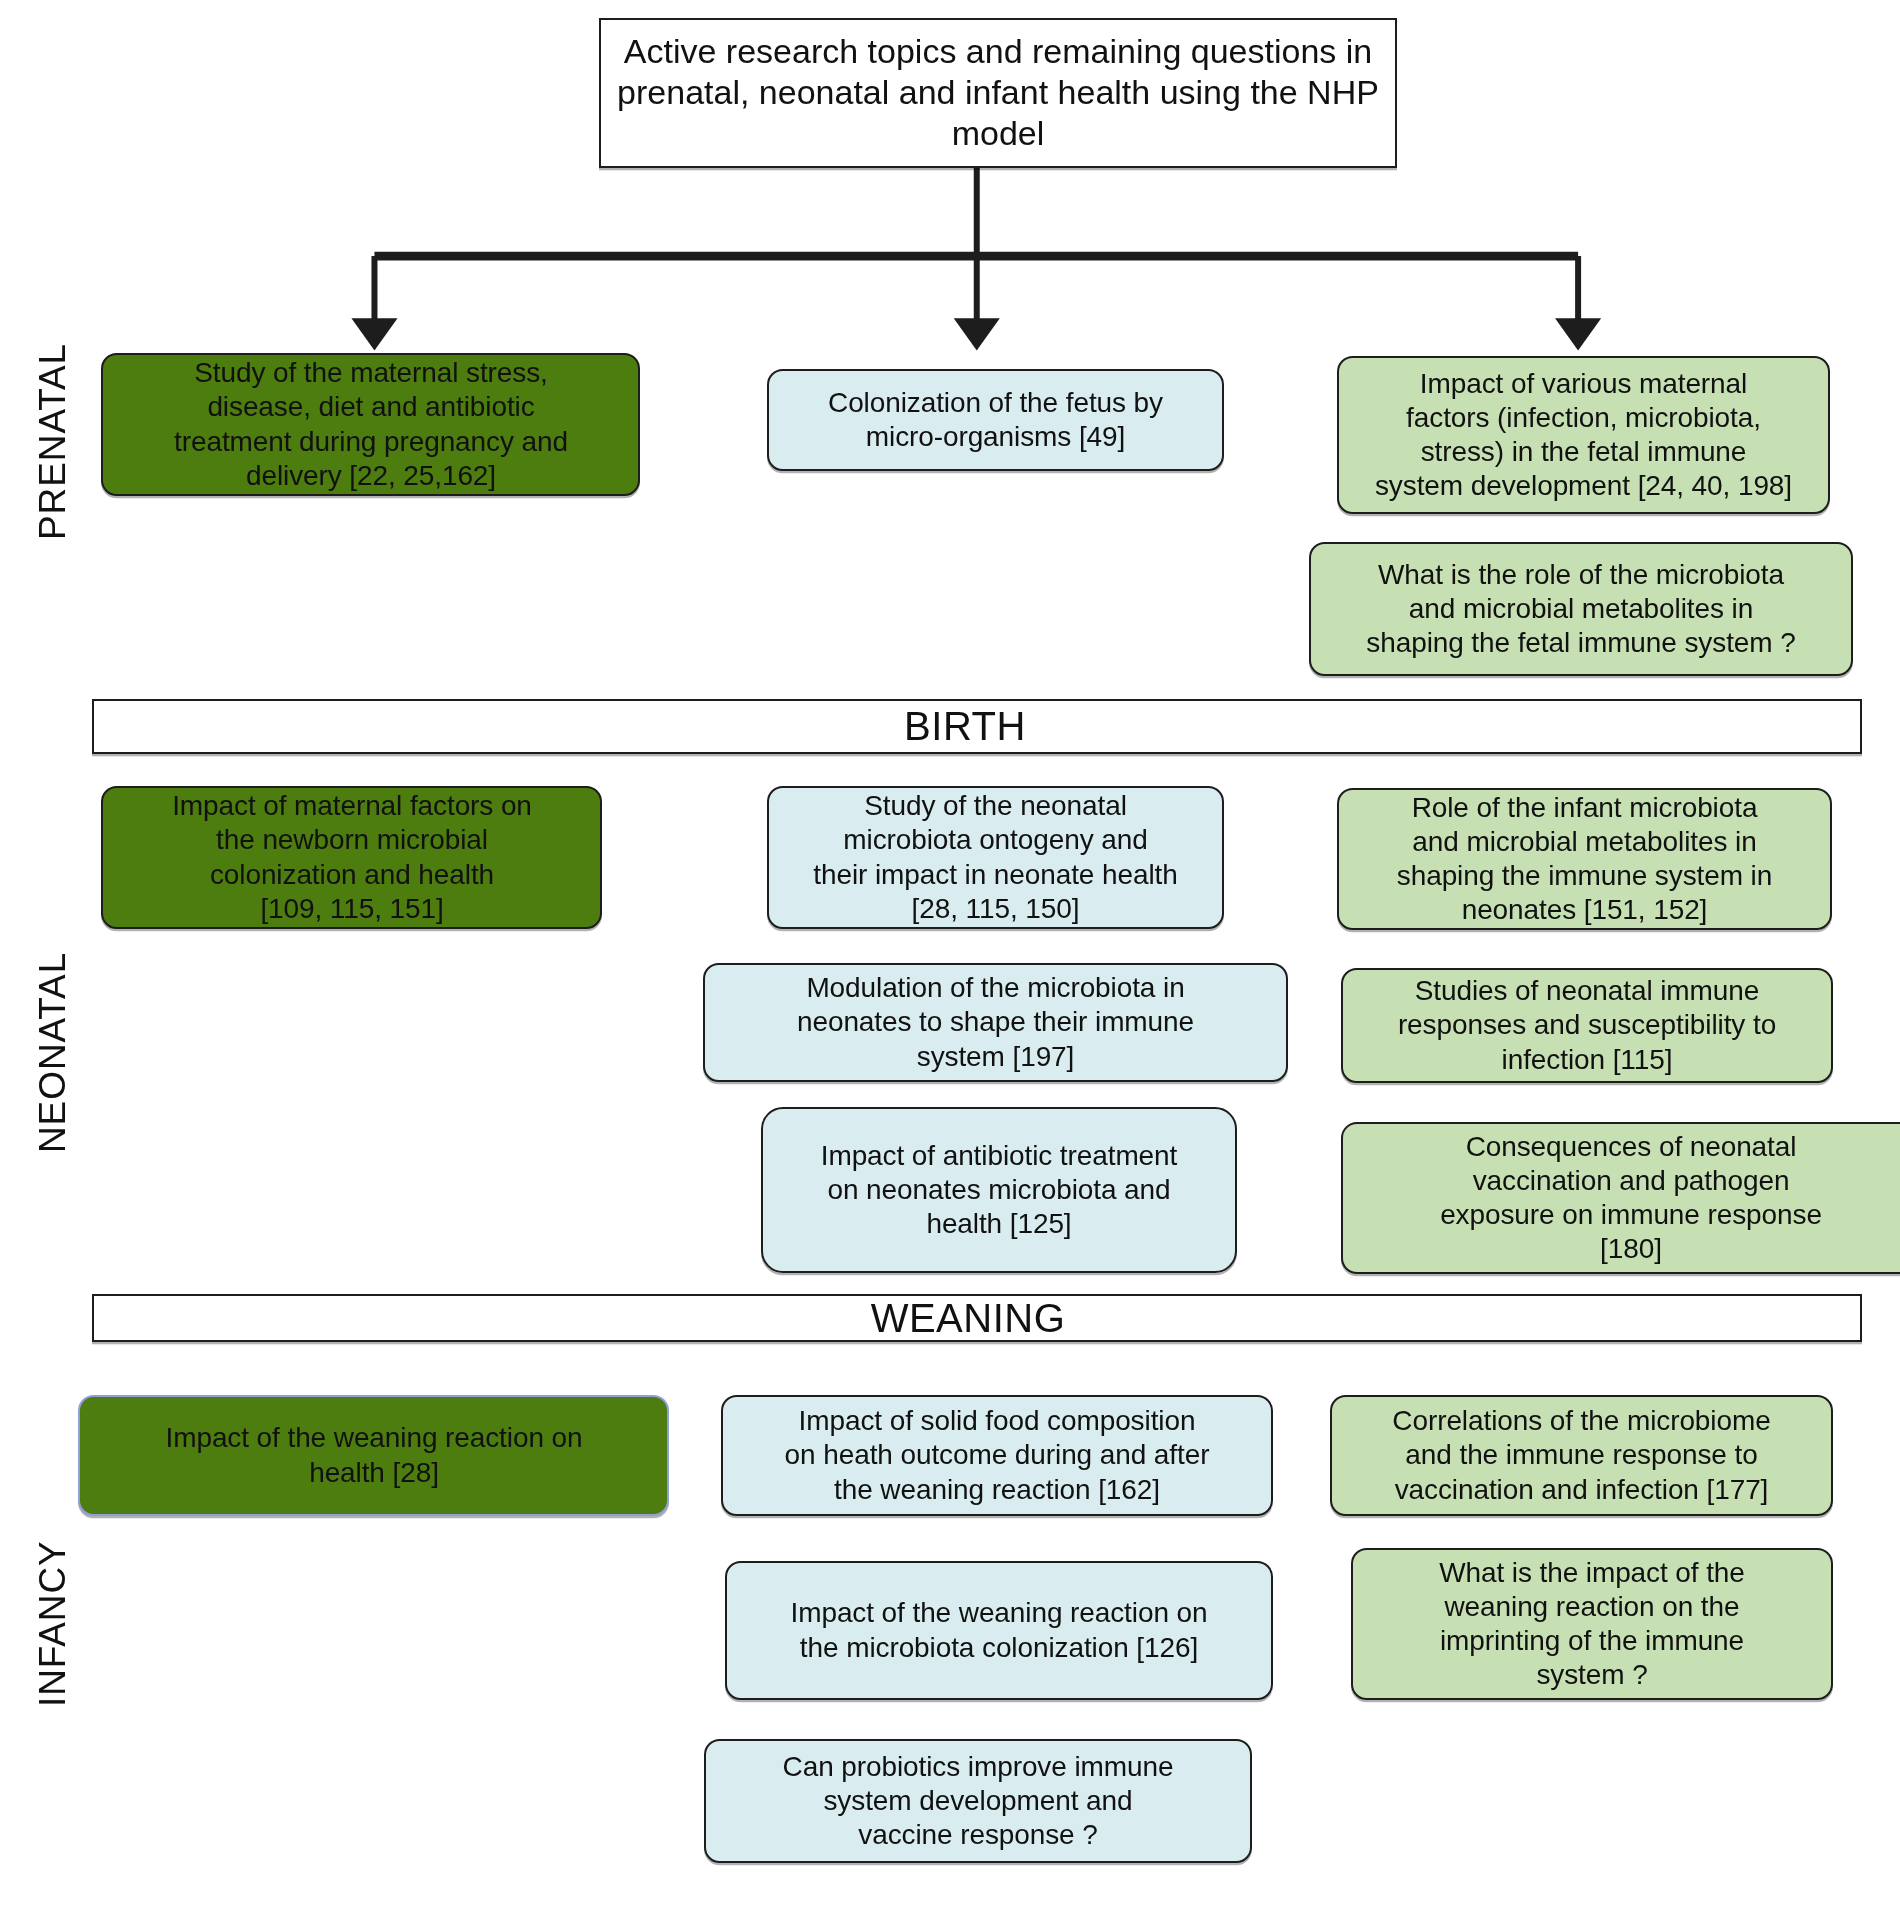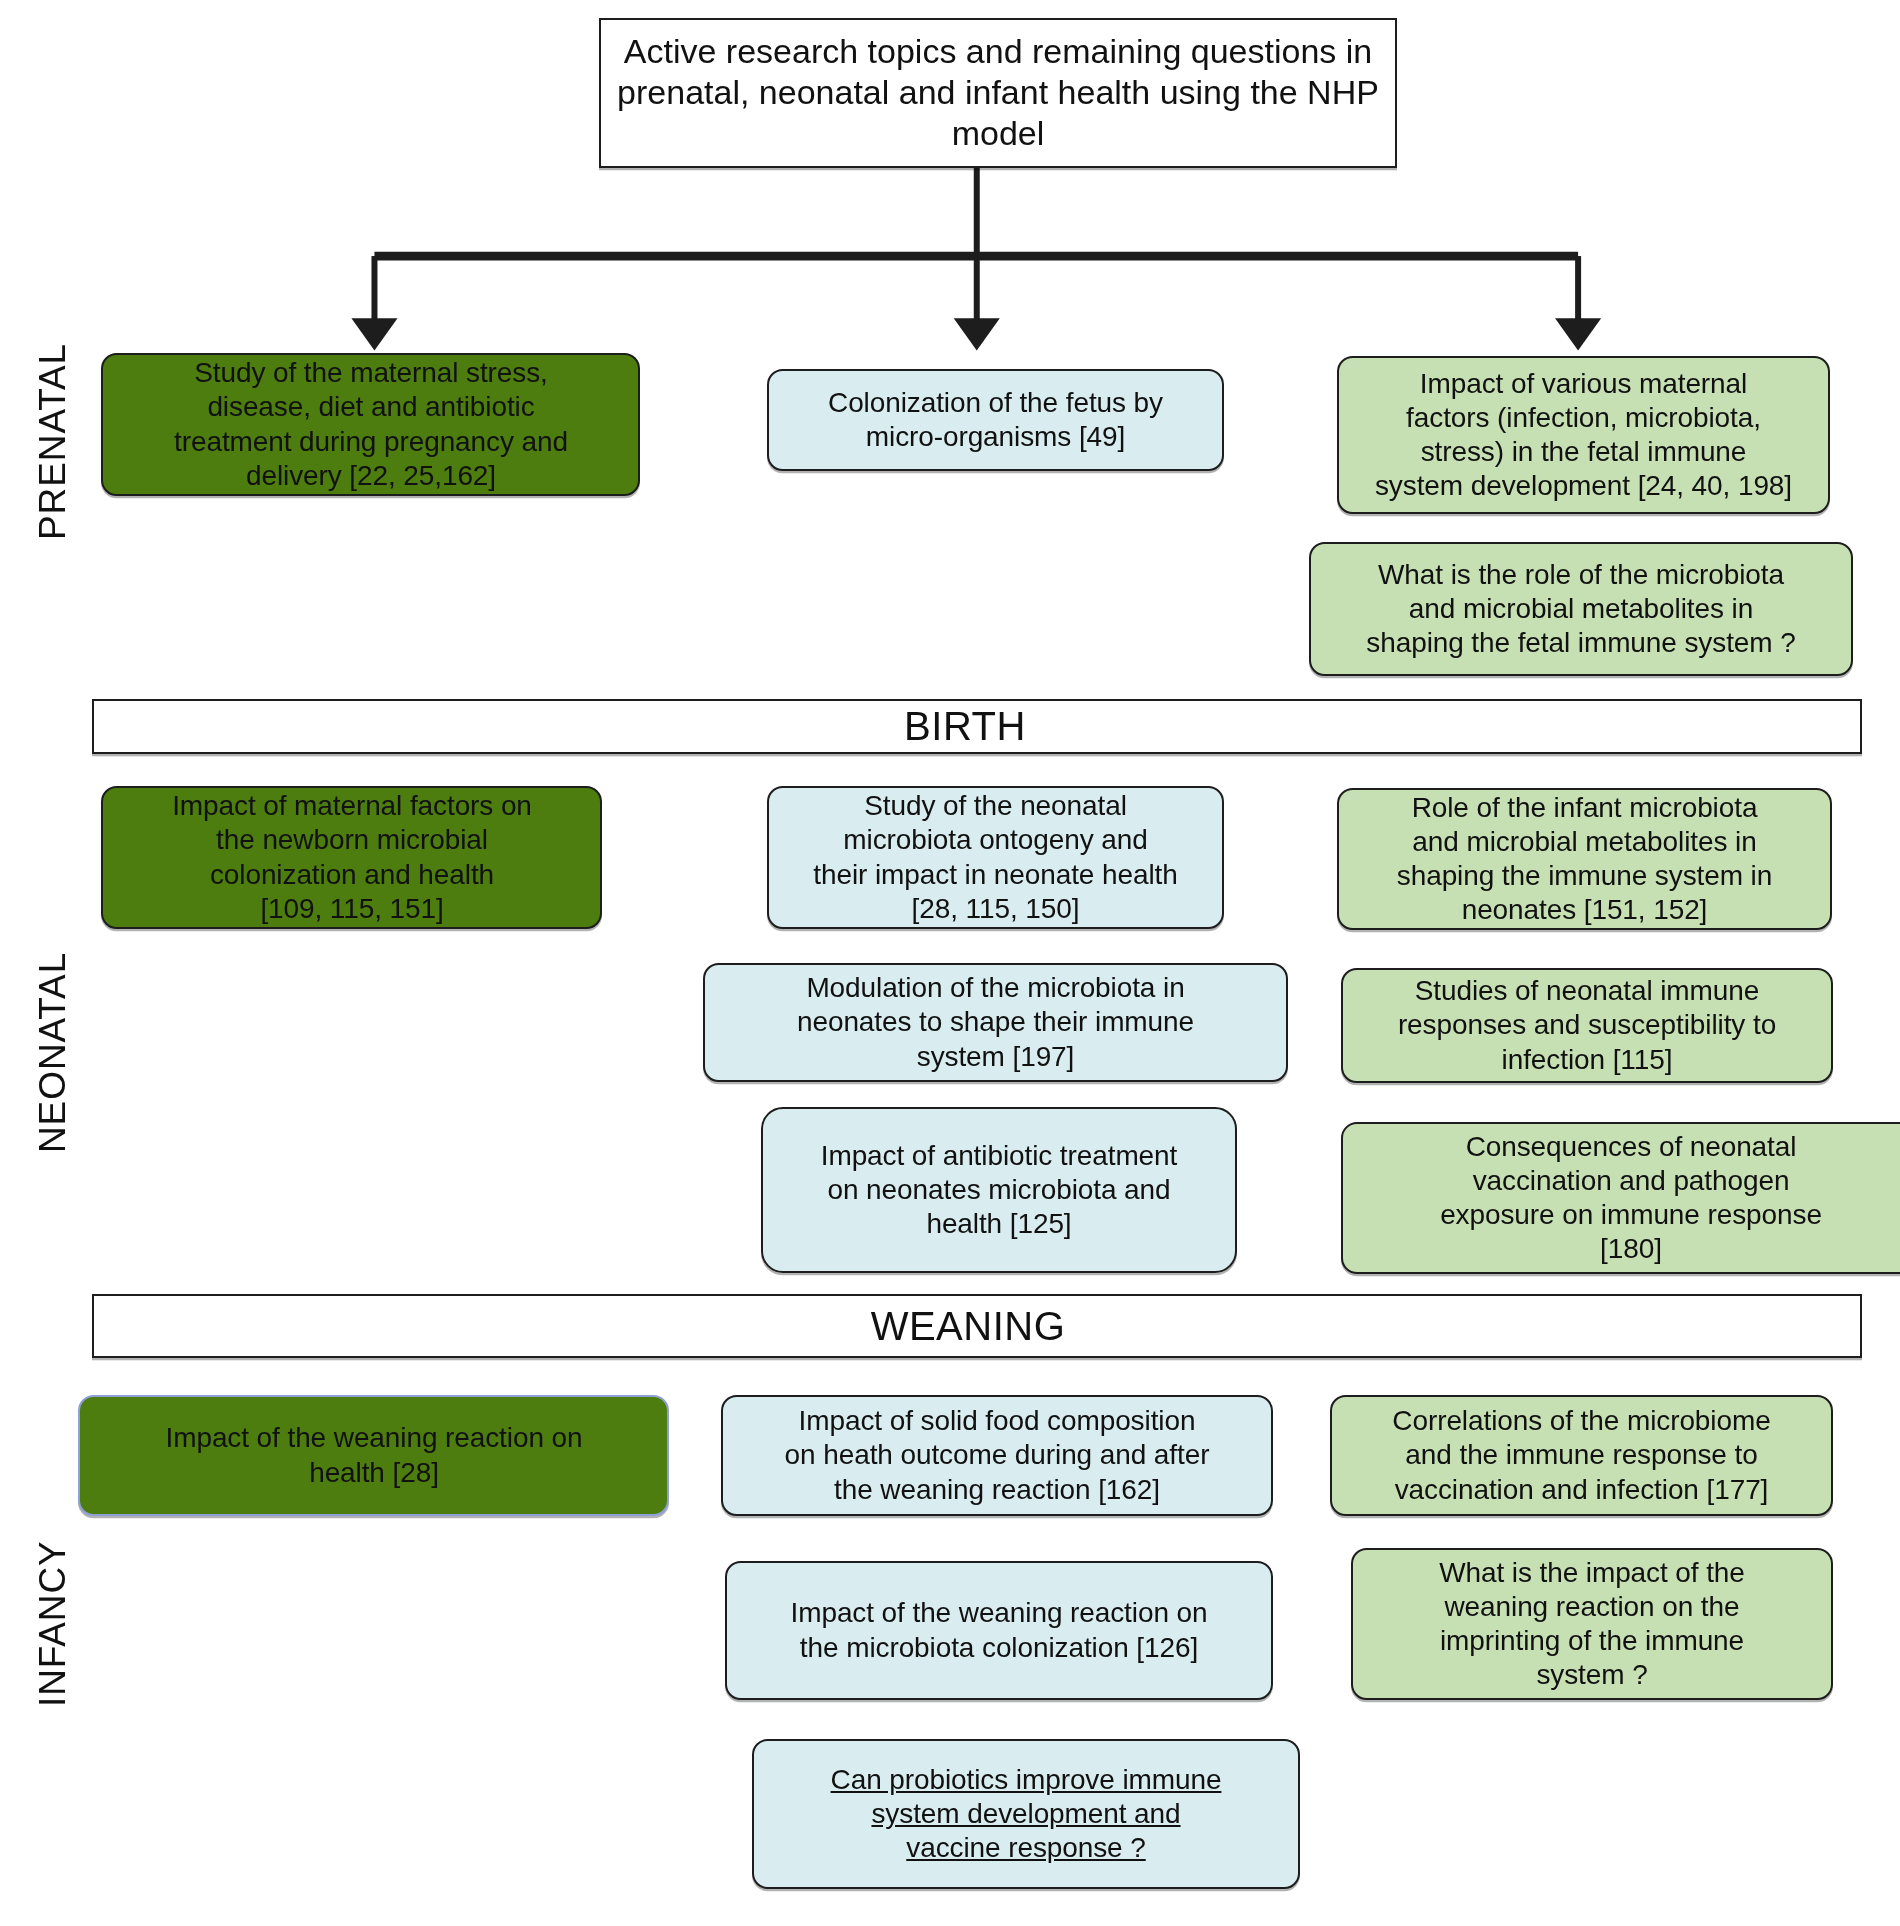--- a/index.html
+++ b/index.html
@@ -187,41 +187,41 @@
 infection [115]</span>
   </div>
 
   <div class="node green" style="left:1341px;top:1122px;width:580px;height:152px;border-radius:16px;">
     <span class="txt">Consequences of neonatal
 vaccination and pathogen
 exposure on immune response
 [180]</span>
   </div>
 
-  <div class="banner" style="left:92px;top:1294px;width:1770px;height:64px;padding-left:6px;">
+  <div class="banner" style="left:92px;top:1294px;width:1770px;height:48px;padding-left:6px;">
     <span class="txt">WEANING</span>
   </div>
 
   <div class="node pink pink-bluestroke" style="left:78px;top:1395px;width:591px;height:121px;">
     <span class="txt">Impact of the weaning reaction on
 health [28]</span>
   </div>
 
   <div class="node blue" style="left:721px;top:1395px;width:552px;height:121px;">
     <span class="txt">Impact of solid food composition
 on heath outcome during and after
 the weaning reaction [162]</span>
   </div>
 
   <div class="node blue" style="left:725px;top:1561px;width:548px;height:139px;">
     <span class="txt">Impact of the weaning reaction on
 the microbiota colonization [126]</span>
   </div>
 
-  <div class="node blue" style="left:752px;top:1739px;width:548px;height:150px;text-decoration:underline;">
+  <div class="node blue" style="left:704px;top:1739px;width:548px;height:124px;">
     <span class="txt">Can probiotics improve immune
 system development and
 vaccine response ?</span>
   </div>
 
   <div class="node green" style="left:1330px;top:1395px;width:503px;height:121px;">
     <span class="txt">Correlations of the microbiome
 and the immune response to
 vaccination and infection [177]</span>
   </div>

